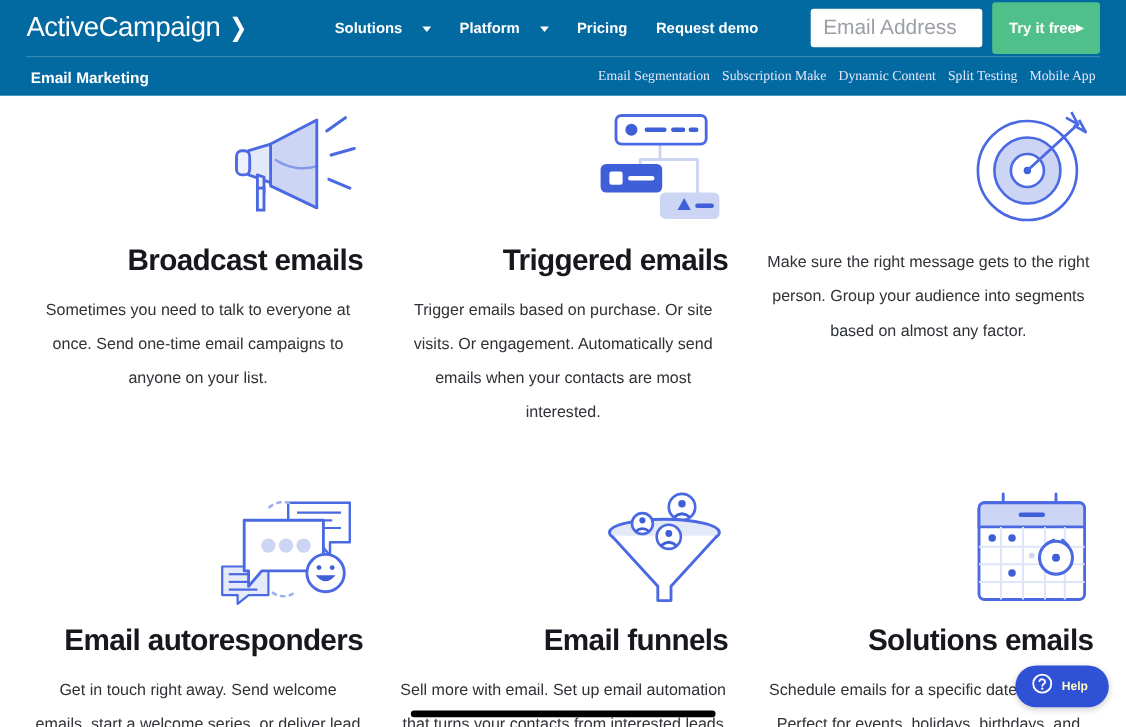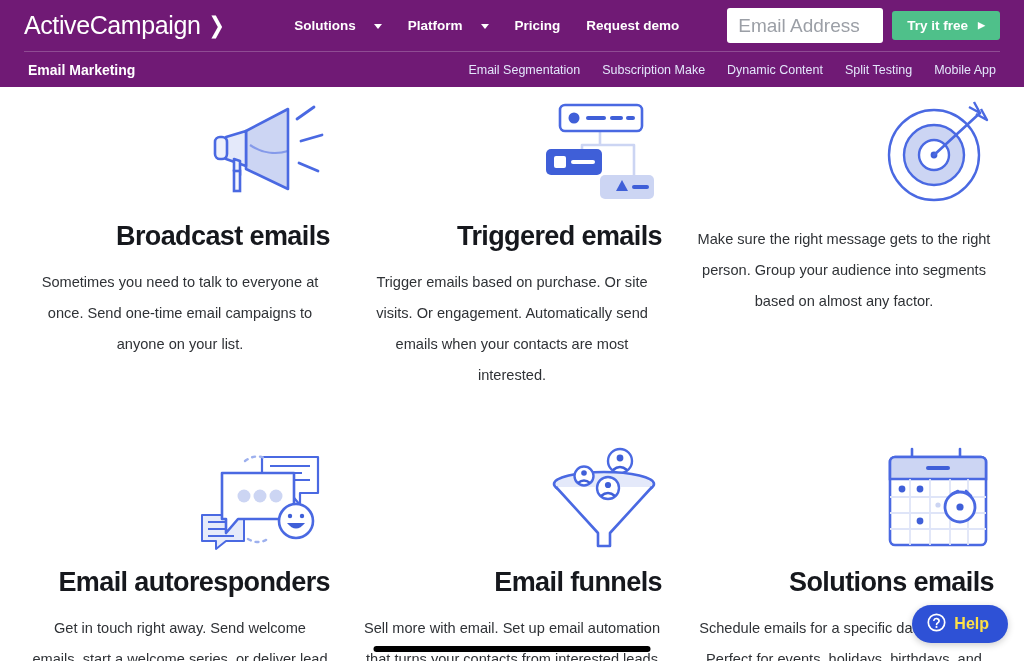--- a/index.html
+++ b/index.html
@@ -6,21 +6,21 @@
   html, body {
     width: 1024px; height: 661px;
     overflow: hidden;
     background: #ffffff;
     font-family: "Liberation Sans", sans-serif;
   }
   .page { position: relative; width: 1024px; height: 661px; background:#fff; }
 
   
   .header {
-    background: #701a75;
+    background: #0369a1;
     width: 100%;
   }
   .header-top {
     height: 51px;
     display: flex;
     align-items: center;
     padding: 0 24px 0 24px;
     position: relative;
   }
   .logo {
@@ -78,33 +78,33 @@
     border-radius: 3px;
     background: #ffffff;
     padding: 0 11px;
     font-size: 19px;
     font-family: "Liberation Sans", sans-serif;
     color: #3a3a3a;
     outline: none;
   }
   .email-input::placeholder { color: #9b9fa6; }
   .try-btn {
-    height: 29px;
+    height: 47px;
     background: #4fc08a;
     border: none;
     border-radius: 3px;
     color: #ffffff;
     font-size: 13.5px;
     font-weight: bold;
     font-family: "Liberation Sans", sans-serif;
     padding: 0 15px;
     cursor: pointer;
     display: flex;
     align-items: center;
-    gap: 10px;
+    gap: 0;
     white-space: nowrap;
   }
   .try-arrow { font-size: 9px; line-height: 1; }
 
   .header-divider {
     height: 1px;
     background: rgba(255,255,255,0.22);
     margin: 0 24px;
   }
 
@@ -117,21 +117,22 @@
   .sub-title {
     color: #ffffff;
     font-size: 14px;
     font-weight: bold;
     white-space: nowrap;
   }
   .sub-nav {
     margin-left: auto;
     display: flex;
     align-items: center;
-    gap: 22px;
+    gap: 11px;
+    font-family: Liberation Serif, serif;
   }
   .sub-link {
     color: #e3e7fb;
     font-size: 12.5px;
     font-weight: 400;
     text-decoration: none;
     white-space: nowrap;
     cursor: pointer;
   }
 
@@ -182,22 +183,22 @@
     background: #2e51d6;
     border-radius: 19px;
     display: flex;
     align-items: center;
     gap: 8px;
     padding: 0 19px 0 15px;
     cursor: pointer;
     box-shadow: 0 2px 7px rgba(0,0,0,0.20);
   }
   .help-label {
-    color: #fde047;
-    font-size: 16px;
+    color: #fef9c3;
+    font-size: 11px;
     font-weight: bold;
   }
 
   
   .home-indicator {
     position: absolute;
     left: 50%;
     transform: translateX(-50%);
     bottom: 9px;
     width: 277px;

